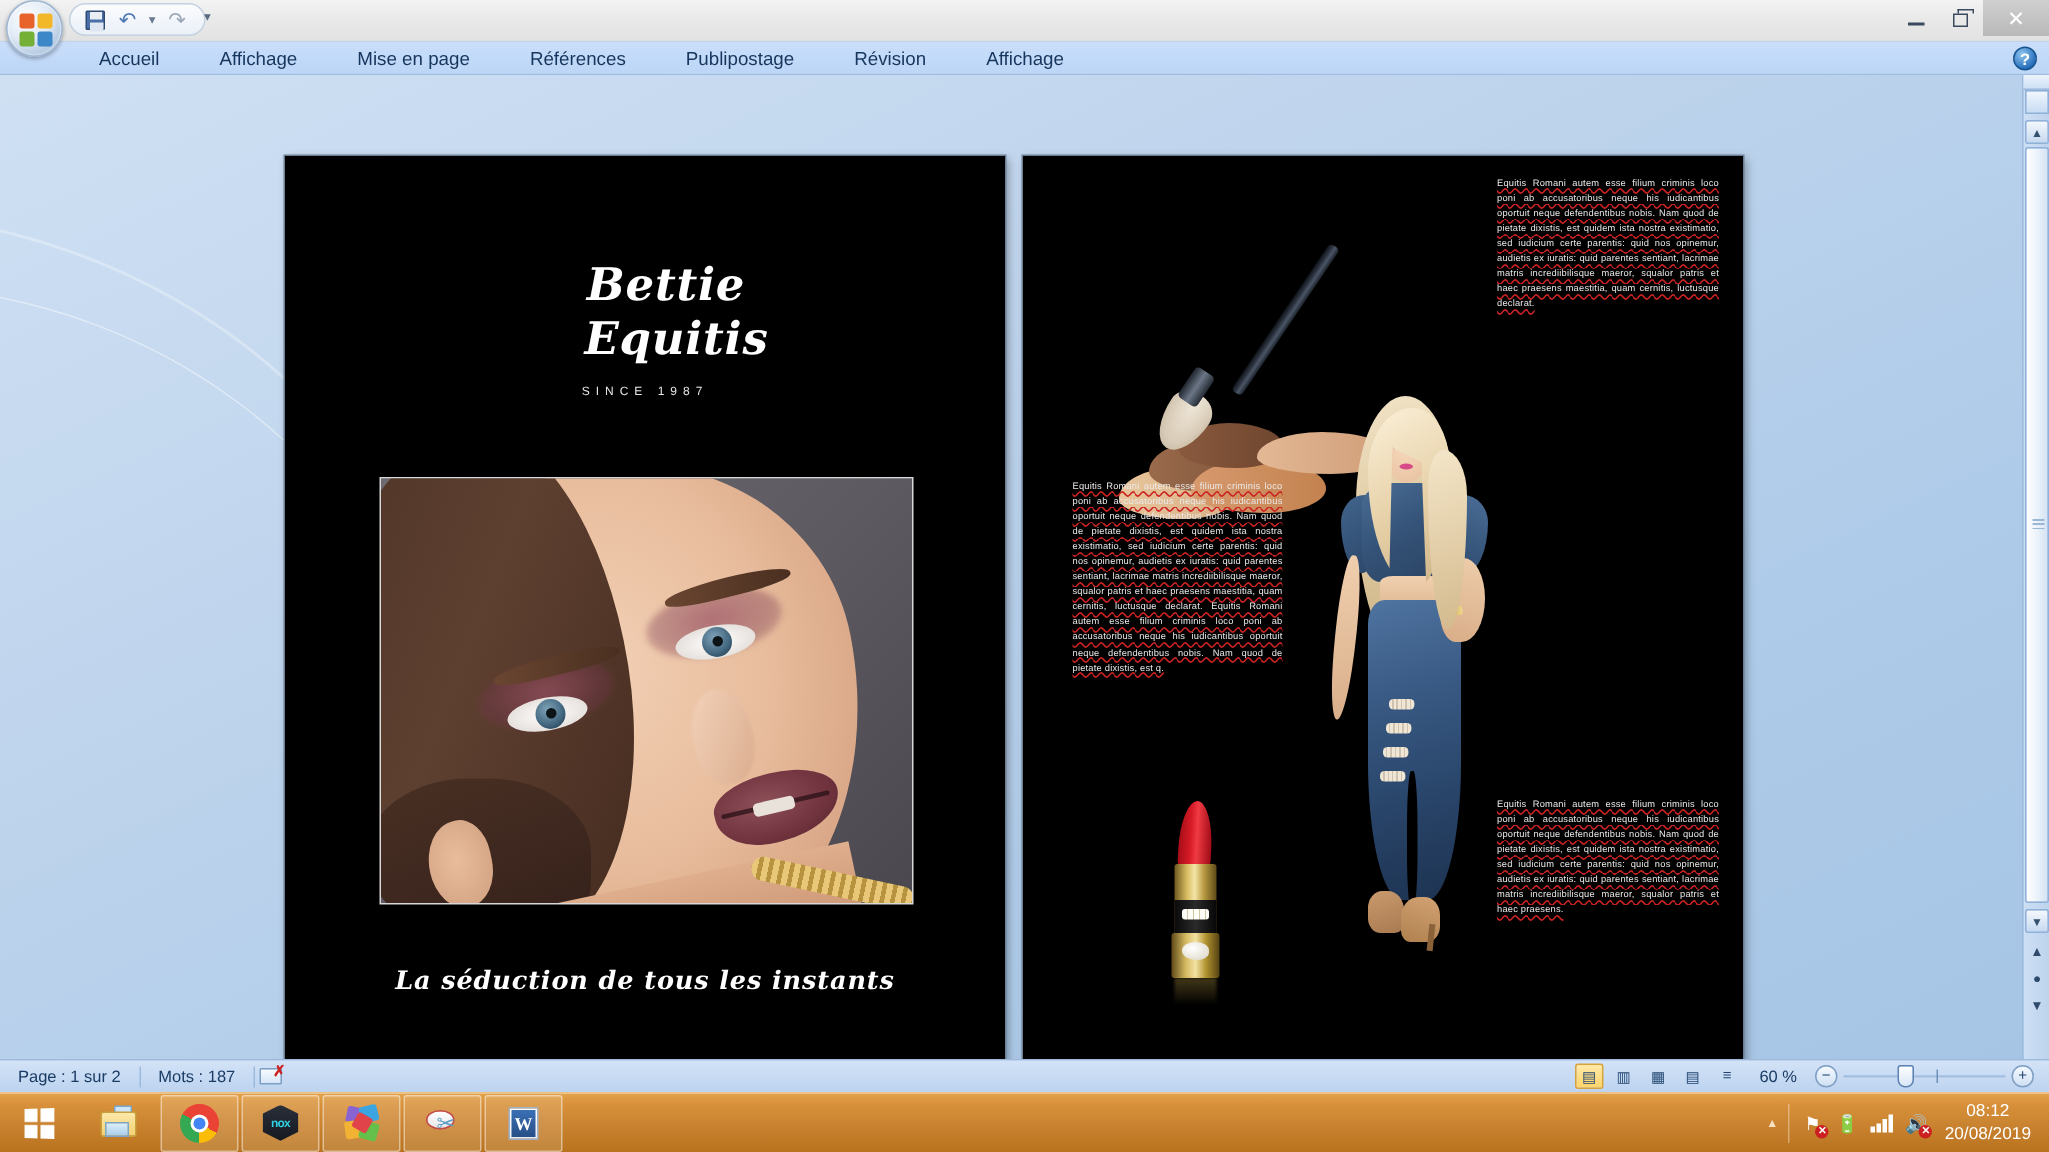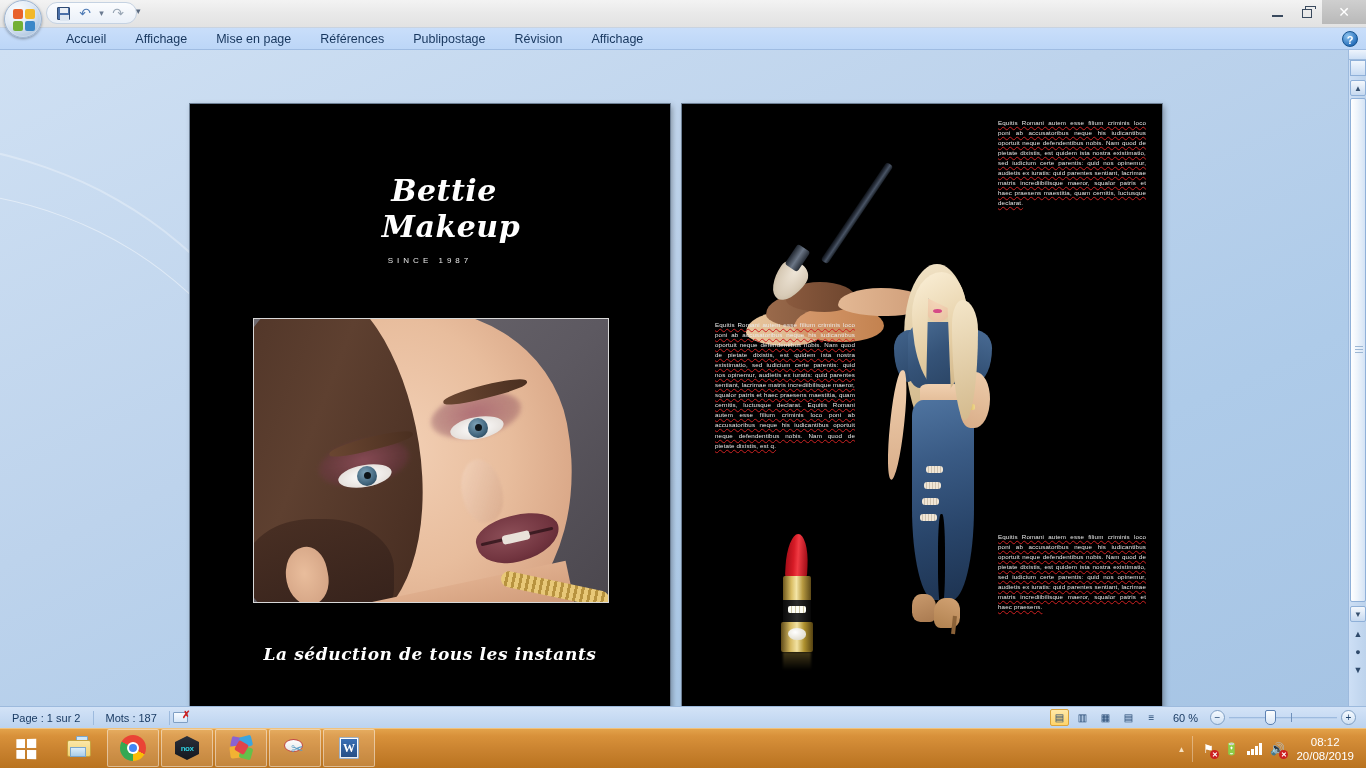--- a/index.html
+++ b/index.html
@@ -80,21 +80,21 @@
   .min-glyph { display:block; width:11px; height:2px; background:#3a4a5e; margin-top:6px;}
   .max-glyph { display:block; width:10px; height:9px; border:1.5px solid #3a4a5e; position:relative;}
   .max-glyph:before { content:""; position:absolute; left:2px; top:-4px; width:9px; height:2px; border:1.5px solid #3a4a5e; border-bottom:none; }
 
   
   .ribbon {
     position:absolute; left:0; top:28px; width:1366px; height:22px;
     background: linear-gradient(180deg,#c9defa 0%,#bcd6f7 100%);
     border-bottom: 1px solid #9fbce2;
   }
-  .tabs { position:absolute; left:52px; top:0; height:22px; display:flex; align-items:center; gap:1px; }
+  .tabs { position:absolute; left:52px; top:0; height:22px; display:flex; align-items:center; gap:12px; }
   .tab {
     padding: 0 14px; height:22px; line-height:22px;
     font-size: 12.5px; color:#17365d; white-space:nowrap;
   }
   .help-btn {
     position:absolute; right:8px; top:3px; width:16px; height:16px; border-radius:50%;
     background: radial-gradient(circle at 35% 30%, #8fc4ef, #2a72bd 70%, #1a4d86);
     color:#fff; font-size:11px; font-weight:bold; text-align:center; line-height:16px;
     border:1px solid #17548f;
   }
@@ -441,21 +441,21 @@
     position:absolute; left:36px; top:0px; width:11px; height:15px;
     background: linear-gradient(180deg,#fdfefe,#d8e6f7); border:1px solid #5d82b3;
     border-radius: 2px 2px 5px 5px;
   }
 
   
   .taskbar {
     position:absolute; left:0; top:728px; width:1366px; height:40px;
     background: linear-gradient(180deg,#e3a24a 0%, #d8913a 18%, #c9822f 55%, #b9731f 100%);
     border-top:1px solid #f0c27e;
-    display:flex; 
+    display:flex; align-items:center;
   }
   .start-btn {
     width:52px; height:40px; display:flex; align-items:center; justify-content:center;
   }
   .win-logo { display:grid; grid-template-columns:1fr 1fr; grid-template-rows:1fr 1fr; gap:2px;
               width:20px;height:20px; transform: perspective(40px) rotateY(-7deg); }
   .win-logo i { background:#ffffff; display:block; }
   .tb-item {
     width:52px; height:38px; margin:0 1px;
     display:flex; align-items:center; justify-content:center;
@@ -572,21 +572,21 @@
   </div>
 
   <div class="workspace">
     <div class="ws-swoosh"></div>
     <div class="ws-swoosh2"></div>
 
     <div class="page" id="page-left">
 
       <div class="logo-wrap">
         <div class="logo-line1">Bettie</div>
-        <div class="logo-line2">Makeup</div>
+        <div class="logo-line2">Equitis</div>
         <div class="logo-since">SINCE 1987</div>
       </div>
 
       <div class="photo-frame">
         <div class="face"></div>
         <div class="hair"></div>
         <div class="hair2"></div>
         <div class="shadow-eye l"></div>
         <div class="shadow-eye r"></div>
         <div class="brow l"></div>

